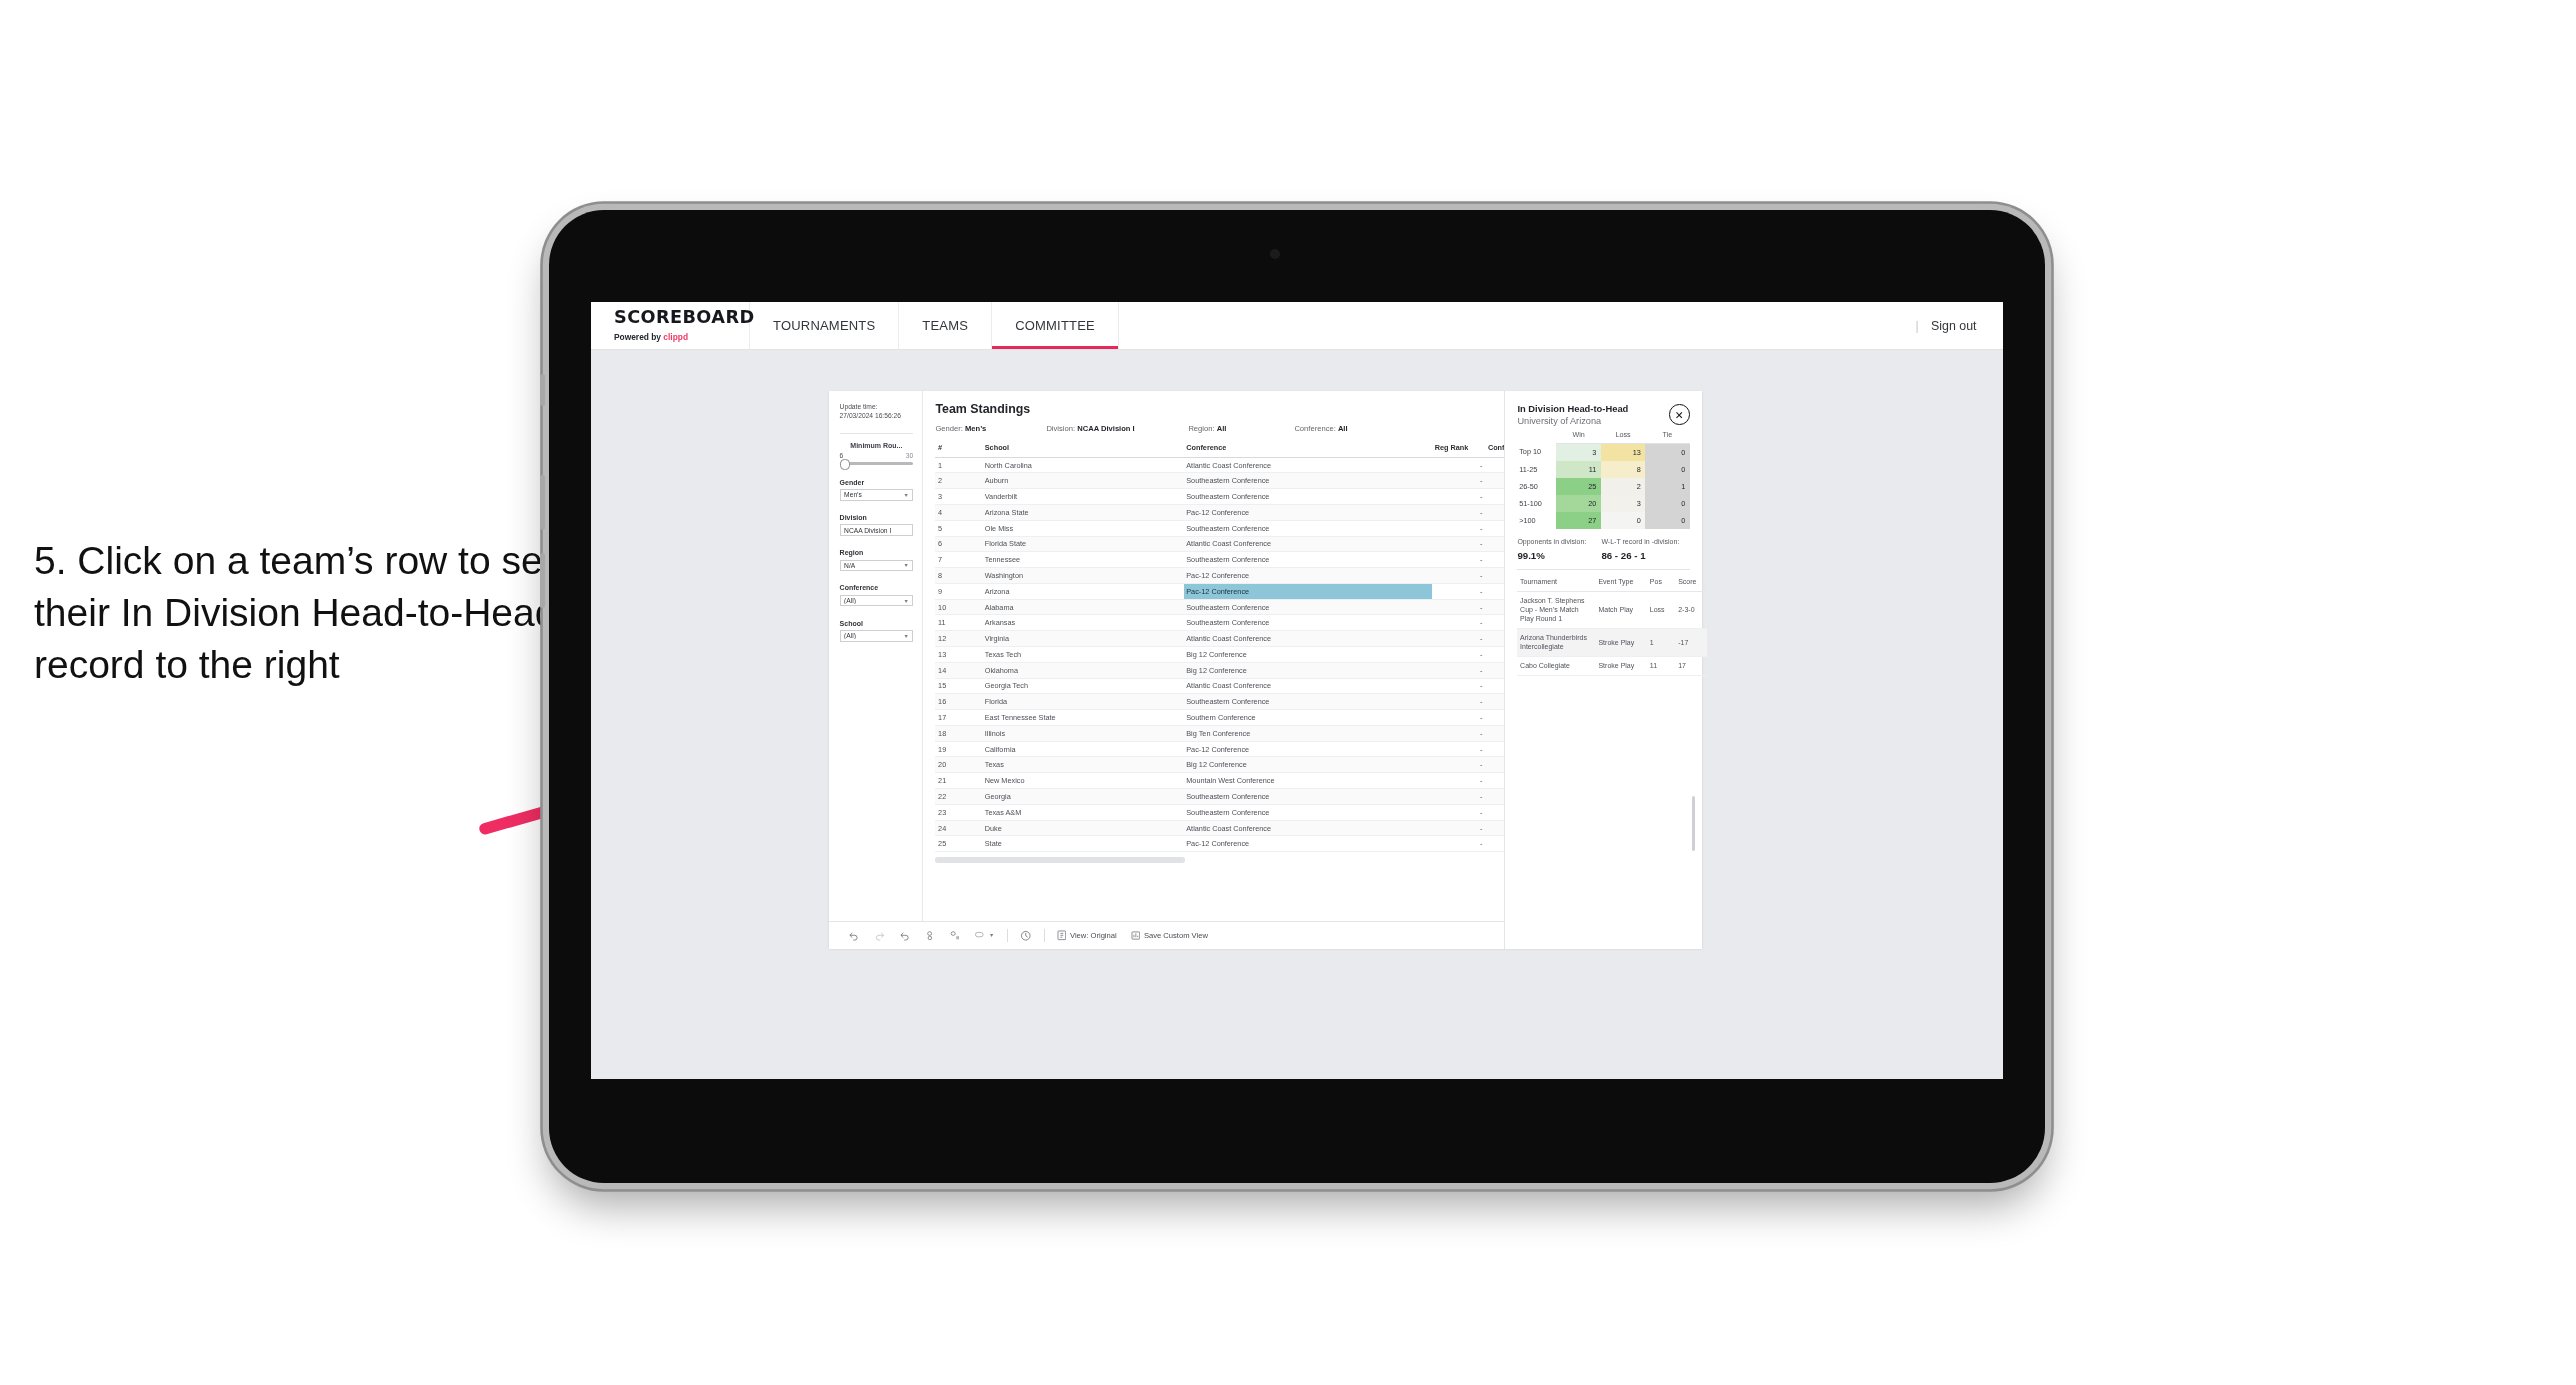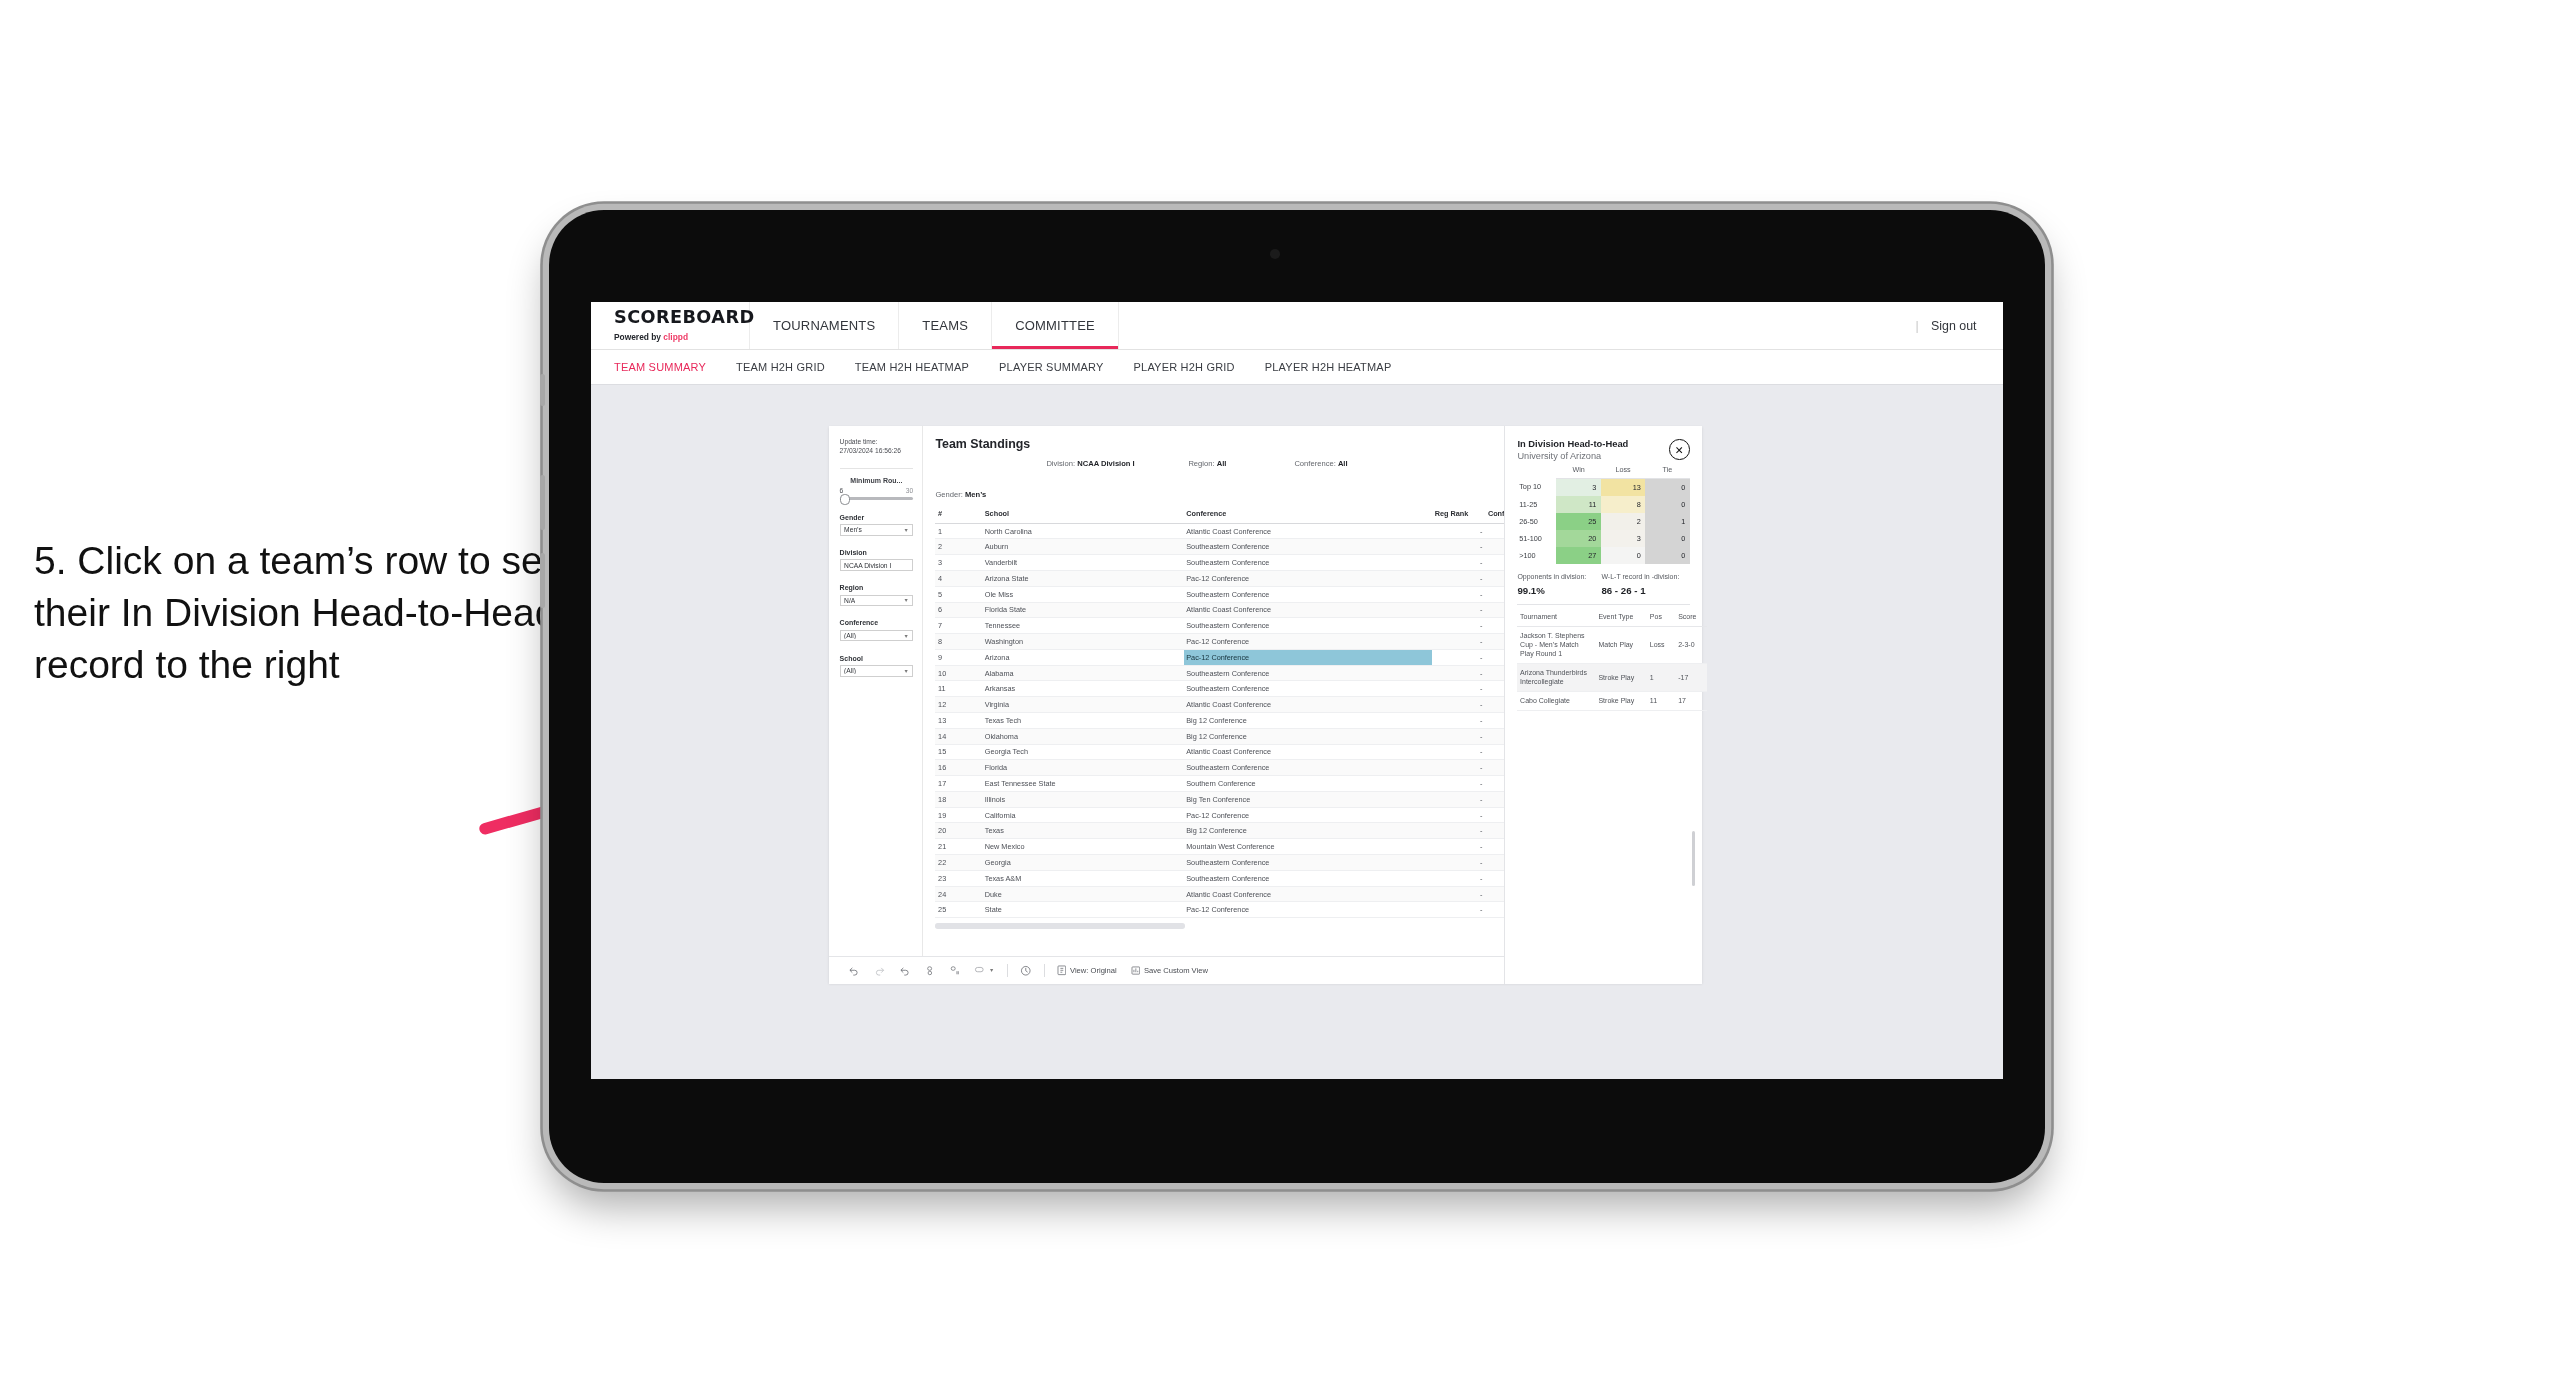--- a/index.html
+++ b/index.html
@@ -73,21 +73,21 @@
     background:#fff;border:1.2px solid #8a8c90;}
 
   
   #tablewrap{flex:1;min-width:0;display:flex;flex-direction:column;
     padding:10.6px 0 0 12.4px;box-sizing:border-box;}
   #ttitle{font-size:12.4px;font-weight:bold;color:#23252a;margin-bottom:8px;}
   #fsummary{display:flex;font-size:7.6px;color:#5b5e64;margin-bottom:8.8px;}
   #fsummary > div{flex:0 0 auto;}
   #fsummary .k{color:#63666c;}
   #fsummary .v{color:#1f2126;font-weight:bold;}
-  .fs1{width:111px;margin-top:31px;} .fs2{width:142px;} .fs3{width:106px;}
+  .fs1{width:111px;} .fs2{width:142px;} .fs3{width:106px;}
 
   table.std{border-collapse:collapse;width:100%;font-size:7.3px;color:#4d5057;table-layout:fixed;}
   table.std th{font-weight:bold;color:#2d2f34;text-align:left;vertical-align:bottom;
     padding:2.7px 2.7px 4.4px 2.7px;border-bottom:0.9px solid #d8d9dc;font-size:7.3px;line-height:1.12;}
   table.std td{padding:2.9px 2.7px;border-bottom:0.9px solid #eeeff1;}
   table.std tr.row:nth-child(even) td{background:#fafafa;}
   .c-rank{width:19.5px;} .c-school{width:102px;} .c-conf{width:127px;}
   .c-n{width:23px;text-align:right;} .c-n2{width:24px;text-align:right;}
   th.c-n,th.c-n2{text-align:center;}
   td.sel-conf{background:#8ec6d9 !important;color:#17333d;}
@@ -166,28 +166,20 @@
         </div>
       <div class="topnav active">
           <span>COMMITTEE</span>
         </div>
       <div id="signout">
         <span class="bar">|</span>
         <span>Sign out</span>
       </div>
     </div>
 
-    <div id="subtabs">
-      <div class="st active">TEAM SUMMARY</div>
-      <div class="st">TEAM H2H GRID</div>
-      <div class="st">TEAM H2H HEATMAP</div>
-      <div class="st">PLAYER SUMMARY</div>
-      <div class="st">PLAYER H2H GRID</div>
-      <div class="st">PLAYER H2H HEATMAP</div>
-    </div>
 
     <div id="workspace">
       <div id="viz">
         <div id="viz-body">
 
           <div id="rail">
             <div class="upd">
               <div>Update time:</div>
               <div>27/03/2024 16:56:26</div>
             </div>

